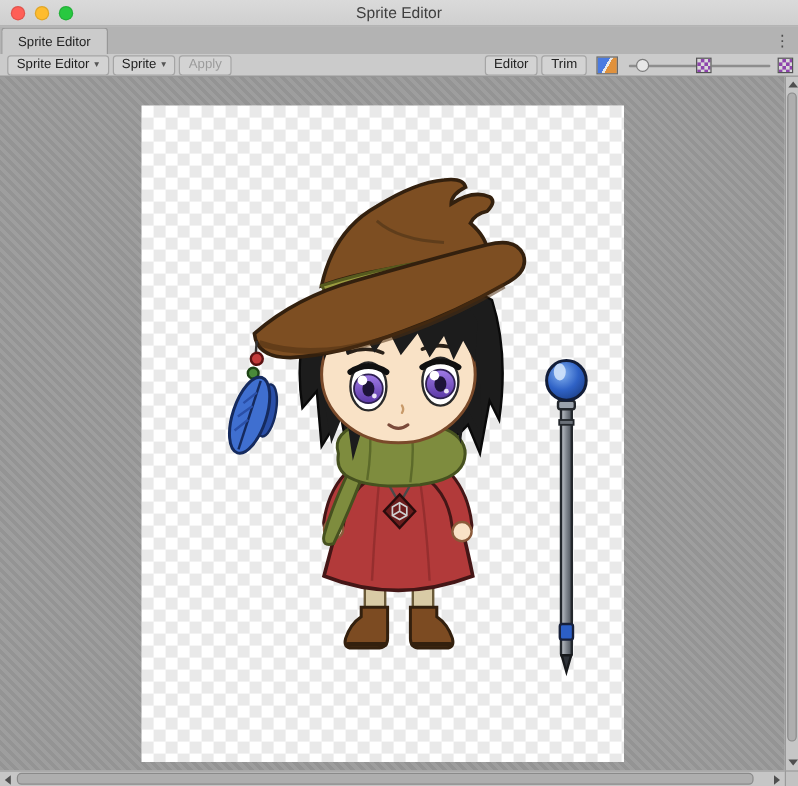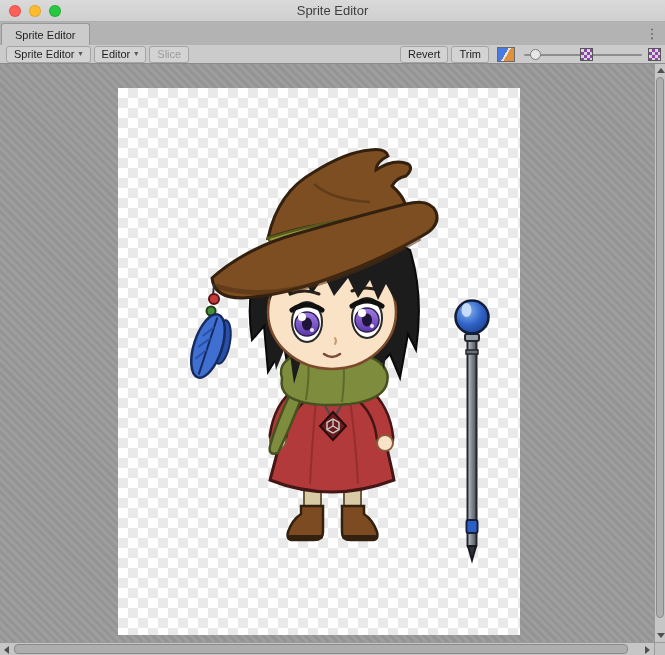--- a/index.html
+++ b/index.html
@@ -95,29 +95,29 @@
     </div>
     <div class="kebab">⋮</div>
   </div>
 
   <div class="toolbar">
     <div class="tbtn">
       <span>Sprite Editor</span>
       <span class="caret">▾</span>
     </div>
     <div class="tbtn">
+      <span>Sprite</span>
+      <span class="caret">▾</span>
+    </div>
+    <div class="tbtn disabled">
+      <span>Apply</span>
+    </div>
+    <div class="spacer"></div>
+    <div class="tbtn">
       <span>Editor</span>
-      <span class="caret">▾</span>
-    </div>
-    <div class="tbtn disabled">
-      <span>Slice</span>
-    </div>
-    <div class="spacer"></div>
-    <div class="tbtn">
-      <span>Revert</span>
     </div>
     <div class="tbtn">
       <span>Trim</span>
     </div>
     <div class="rgbicon"></div>
     <div class="sliderzone">
       <div class="track"></div>
       <div class="thumb"></div>
       <div class="checker mipthumb"></div>
     </div>

